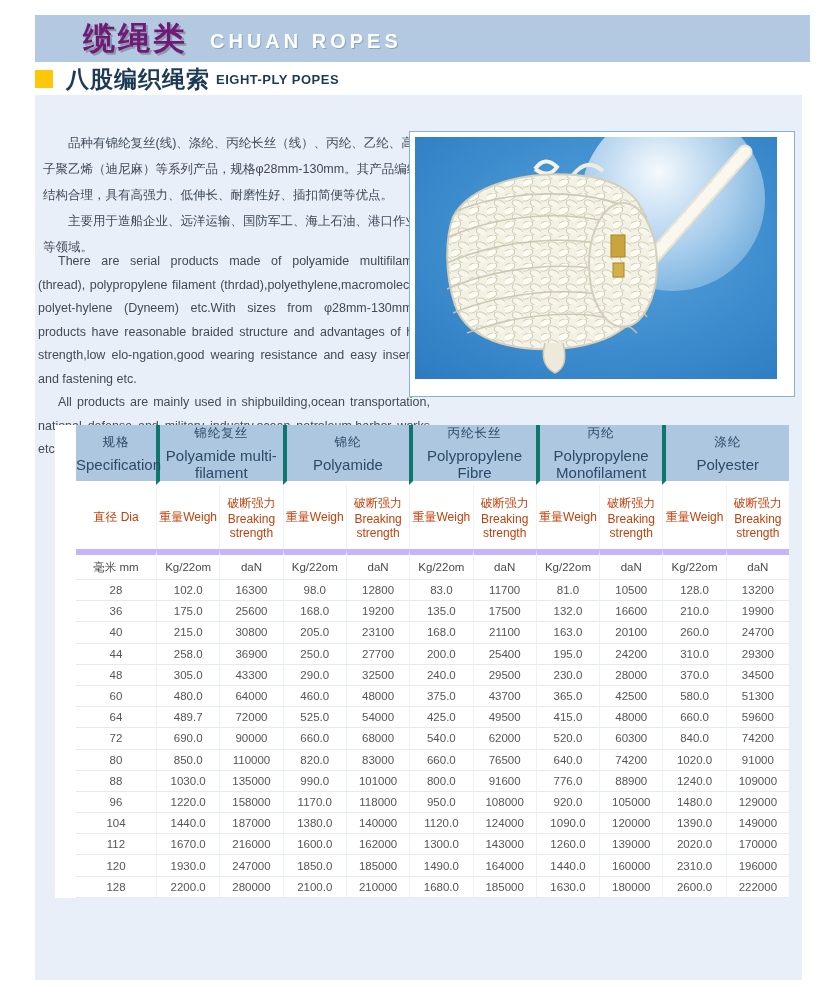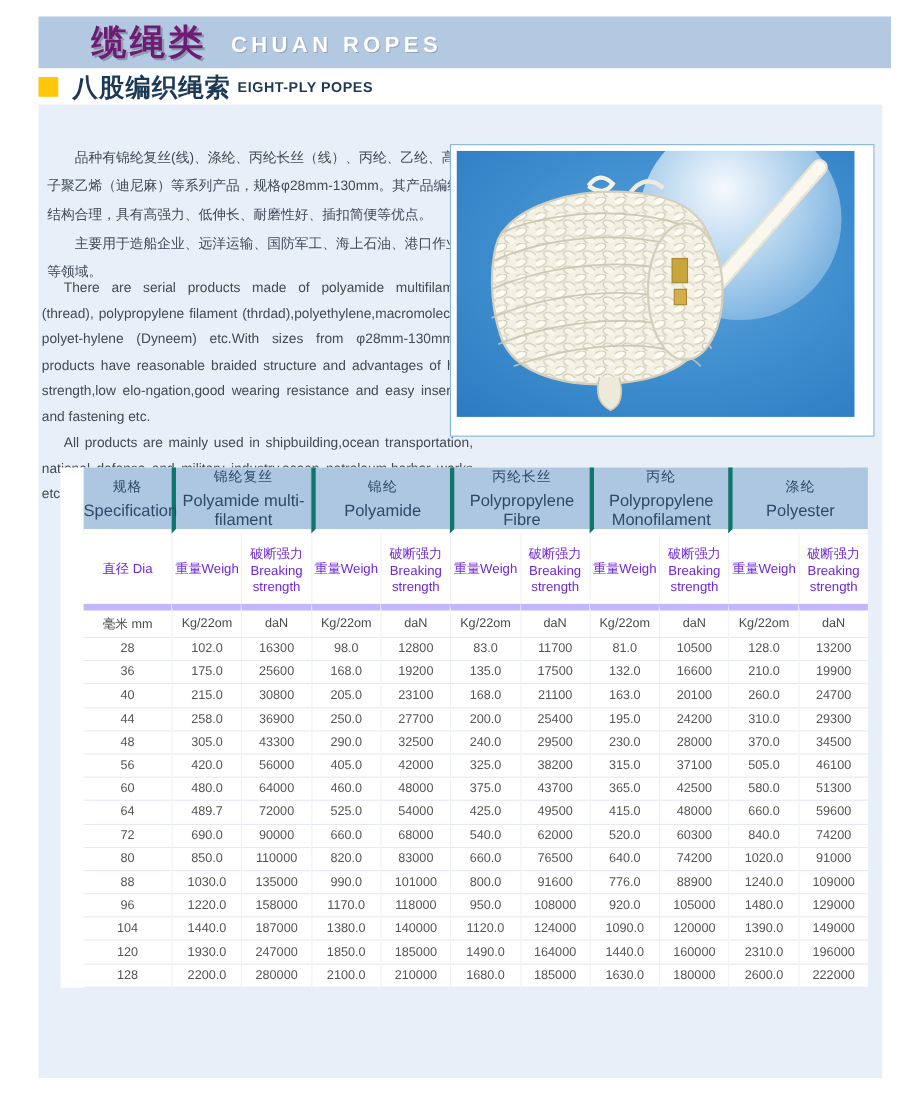--- a/index.html
+++ b/index.html
@@ -65,21 +65,21 @@
   tr.group-row th{
     background:#aec7e1;height:55px;vertical-align:middle;text-align:center;
     color:#2c4a68;
   }
   tr.group-row th + th{border-left:4px solid #0f766e;}
   tr.group-row th{border-bottom:4px solid #ffffff;}
   .gh-zh{font-size:12.5px;letter-spacing:1px;margin-bottom:5px;}
   .gh-en{font-size:15px;}
   tr.sub-row th{
     height:64px;background:#ffffff;text-align:center;vertical-align:middle;
-    font-size:12px;color:#6d28d9;border-left:1px solid #eef1f6;
+    font-size:12px;color:#c2410c;border-left:1px solid #eef1f6;
   }
   tr.sub-row th:first-child{border-left:none;}
   tr.unit-row th{
     height:24px;background:#ffffff;text-align:center;vertical-align:middle;
     font-size:11.5px;color:#4a4a4a;
     border-top:6px solid #c4b5fd;border-left:1px solid #eef1f6;
   }
   tr.unit-row th:first-child{border-left:none;}
   tbody td{
     height:20.2px;background:#ffffff;text-align:center;vertical-align:middle;
@@ -311,33 +311,20 @@
             <td>290.0</td>
             <td>32500</td>
             <td>240.0</td>
             <td>29500</td>
             <td>230.0</td>
             <td>28000</td>
             <td>370.0</td>
             <td>34500</td>
           </tr>
           <tr>
-            <td>56</td>
-            <td>420.0</td>
-            <td>56000</td>
-            <td>405.0</td>
-            <td>42000</td>
-            <td>325.0</td>
-            <td>38200</td>
-            <td>315.0</td>
-            <td>37100</td>
-            <td>505.0</td>
-            <td>46100</td>
-          </tr>
-          <tr>
             <td>60</td>
             <td>480.0</td>
             <td>64000</td>
             <td>460.0</td>
             <td>48000</td>
             <td>375.0</td>
             <td>43700</td>
             <td>365.0</td>
             <td>42500</td>
             <td>580.0</td>
@@ -415,20 +402,33 @@
             <td>1380.0</td>
             <td>140000</td>
             <td>1120.0</td>
             <td>124000</td>
             <td>1090.0</td>
             <td>120000</td>
             <td>1390.0</td>
             <td>149000</td>
           </tr>
           <tr>
+            <td>112</td>
+            <td>1670.0</td>
+            <td>216000</td>
+            <td>1600.0</td>
+            <td>162000</td>
+            <td>1300.0</td>
+            <td>143000</td>
+            <td>1260.0</td>
+            <td>139000</td>
+            <td>2020.0</td>
+            <td>170000</td>
+          </tr>
+          <tr>
             <td>120</td>
             <td>1930.0</td>
             <td>247000</td>
             <td>1850.0</td>
             <td>185000</td>
             <td>1490.0</td>
             <td>164000</td>
             <td>1440.0</td>
             <td>160000</td>
             <td>2310.0</td>

